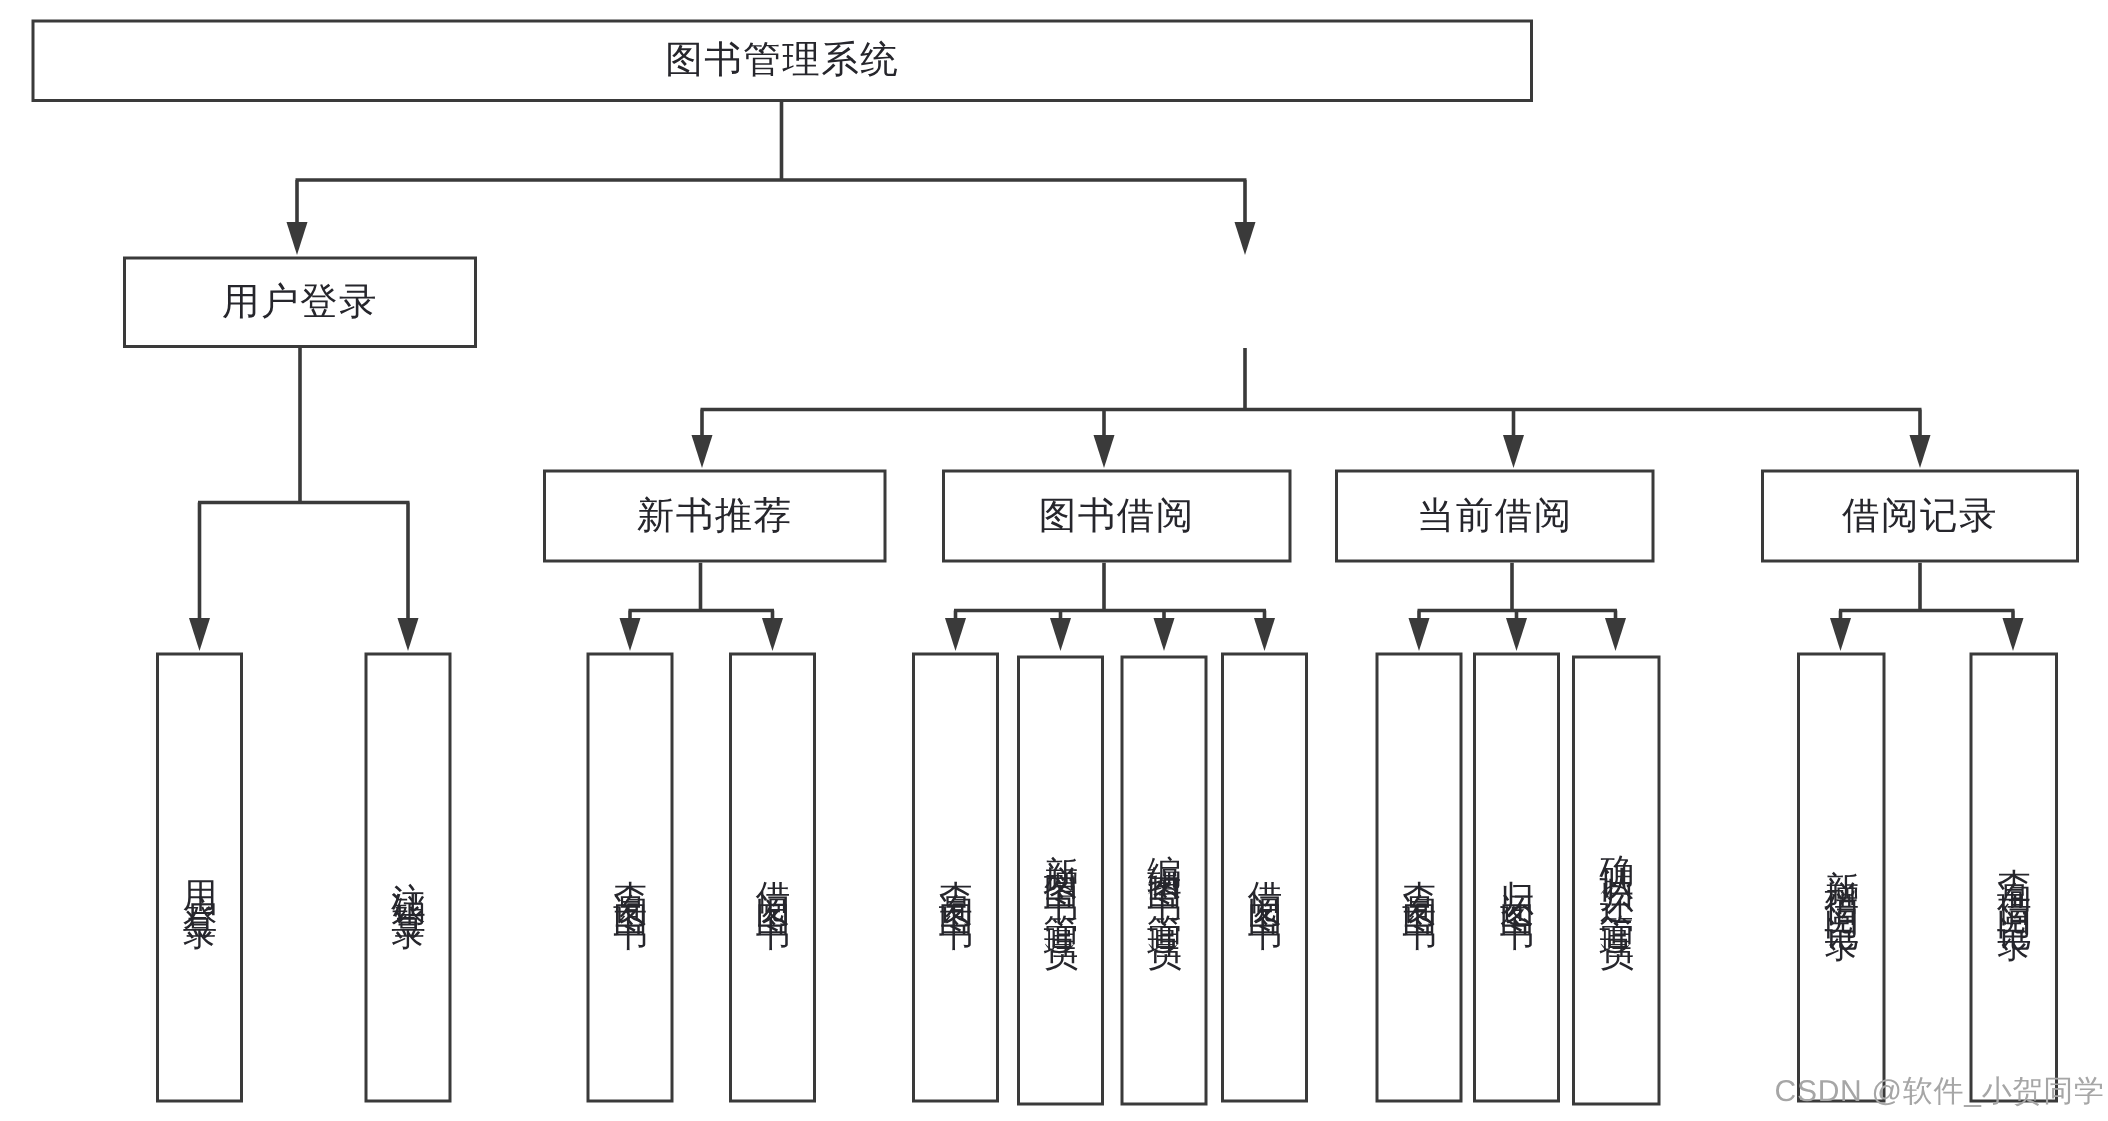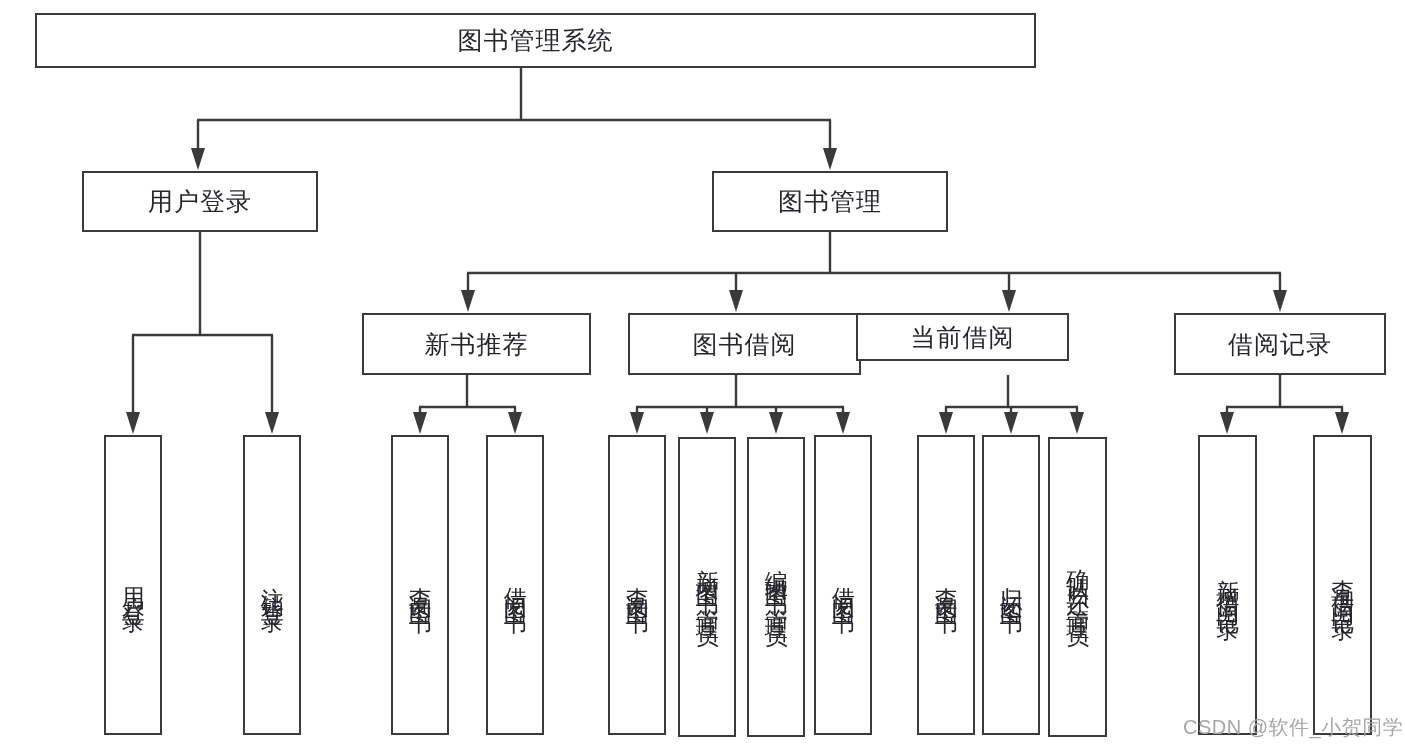--- a/index.html
+++ b/index.html
@@ -62,38 +62,35 @@
     <path d="M1008 375 V407 M945 407 H1078 M946 407 V414 M1011 407 V414 M1077 407 V414"></path>
     <polygon points="939,412 953,412 946,434"></polygon>
     <polygon points="1004,412 1018,412 1011,434"></polygon>
     <polygon points="1070,412 1084,412 1077,434"></polygon>
 
     <path d="M1280 375 V407 M1226 407 H1343 M1227 407 V414 M1342 407 V414"></path>
     <polygon points="1220,412 1234,412 1227,434"></polygon>
     <polygon points="1335,412 1349,412 1342,434"></polygon>
   </svg>
 
-  <div class="box" style="left:35px;top:13px;width:1001px;height:55px">
+  <div class="box" style="left:21px;top:13px;width:1001px;height:55px">
     <span class="hlabel">图书管理系统</span>
   </div>
 
   <div class="box" style="left:82px;top:171px;width:236px;height:61px">
     <span class="hlabel">用户登录</span>
-  </div>
-  <div class="box" style="left:712px;top:171px;width:236px;height:61px">
-    <span class="hlabel">图书管理</span>
   </div>
 
   <div class="box" style="left:362px;top:313px;width:229px;height:62px">
     <span class="hlabel">新书推荐</span>
   </div>
   <div class="box" style="left:628px;top:313px;width:233px;height:62px">
     <span class="hlabel">图书借阅</span>
   </div>
-  <div class="box" style="left:856px;top:313px;width:213px;height:48px">
+  <div class="box" style="left:890px;top:313px;width:213px;height:62px">
     <span class="hlabel">当前借阅</span>
   </div>
   <div class="box" style="left:1174px;top:313px;width:212px;height:62px">
     <span class="hlabel">借阅记录</span>
   </div>
 
   <div class="box leaf" style="left:104px;top:435px;width:58px;height:300px">
     <span>用户登录</span>
   </div>
   <div class="box leaf" style="left:243px;top:435px;width:58px;height:300px">

